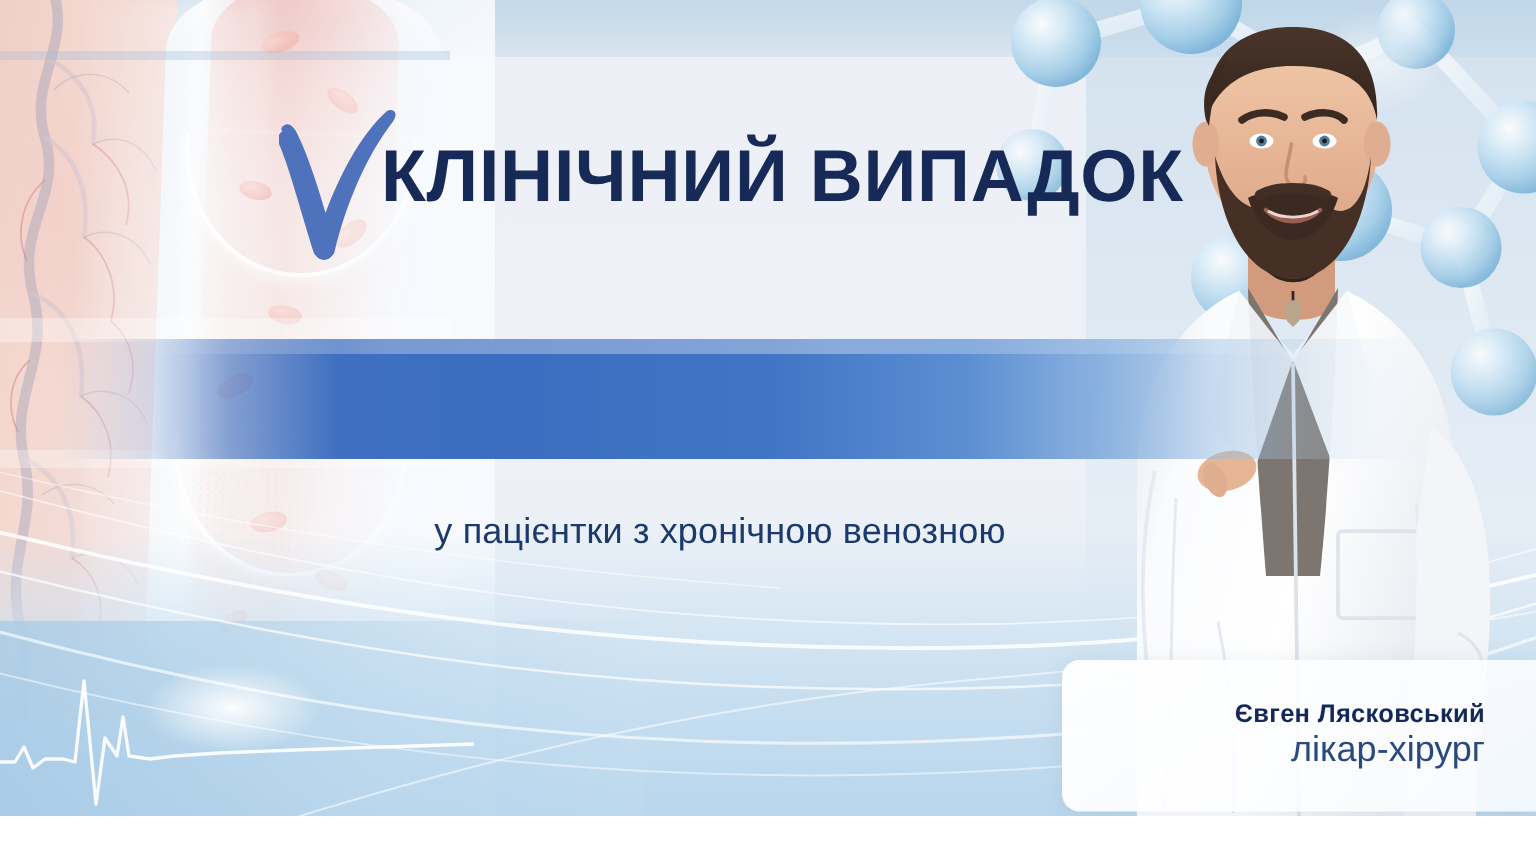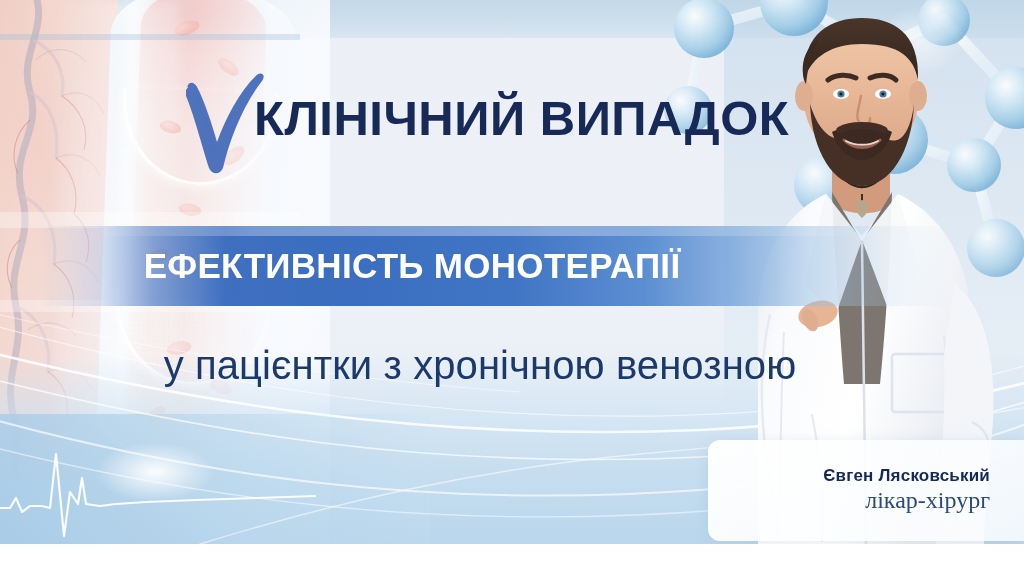--- a/index.html
+++ b/index.html
@@ -278,21 +278,21 @@
     color: #ffffff;
     letter-spacing: .3px;
     white-space: nowrap;
   }
 
   .subtitle {
     position: absolute;
     left: 0; top: 340px;
     width: 960px;
     text-align: center;
-    font-size: 40px;
+    font-size: 24px;
     line-height: 1.26;
     color: #1b3a6b;
     letter-spacing: .1px;
   }
 
   .nameplate {
     position: absolute;
     left: 708px; top: 440px;
     width: 316px; height: 101px;
     background: linear-gradient(135deg, rgba(255,255,255,.97), rgba(250,252,255,.86));
@@ -315,21 +315,20 @@
     color: #14295a;
     letter-spacing: .2px;
     line-height: 1.15;
     white-space: nowrap;
   }
   .doctor-role {
     font-size: 24px;
     color: #2a4a7e;
     line-height: 1.2;
     white-space: nowrap;
-    font-family: Liberation Serif, serif;
   }
 </style>
 </head>
 <body>
 
 <div class="slide">
 
   <div class="bg-base"></div>
   <div class="bg-topband"></div>
 
@@ -558,21 +557,20 @@
                C 20 74, 11 40, 4 24 Z" fill="#4f72bd"></path>
       <path d="M7 14 C 9 11, 12 12, 14 17" fill="none" stroke="#4f72bd" stroke-width="3" stroke-linecap="round"></path>
       <path d="M13 19 C 19 35, 27 60, 33 80" fill="none" stroke="#4f72bd" stroke-width="2" opacity=".6"></path>
     </svg>
   </div>
 
   <div class="headline">КЛІНІЧНИЙ ВИПАДОК</div>
 
   <div class="ribbon"></div>
   <div class="ribbon-hi"></div>
-  <div class="ribbon-text">ЕФЕКТИВНІСТЬ МОНОТЕРАПІЇ</div>
 
   <div class="subtitle">
     <div>у пацієнтки з хронічною венозною</div>
   </div>
 
   <div class="nameplate">
     <div class="nameplate-inner">
       <div class="doctor-name">Євген Лясковський</div>
       <div class="doctor-role">лікар-хірург</div>
     </div>

